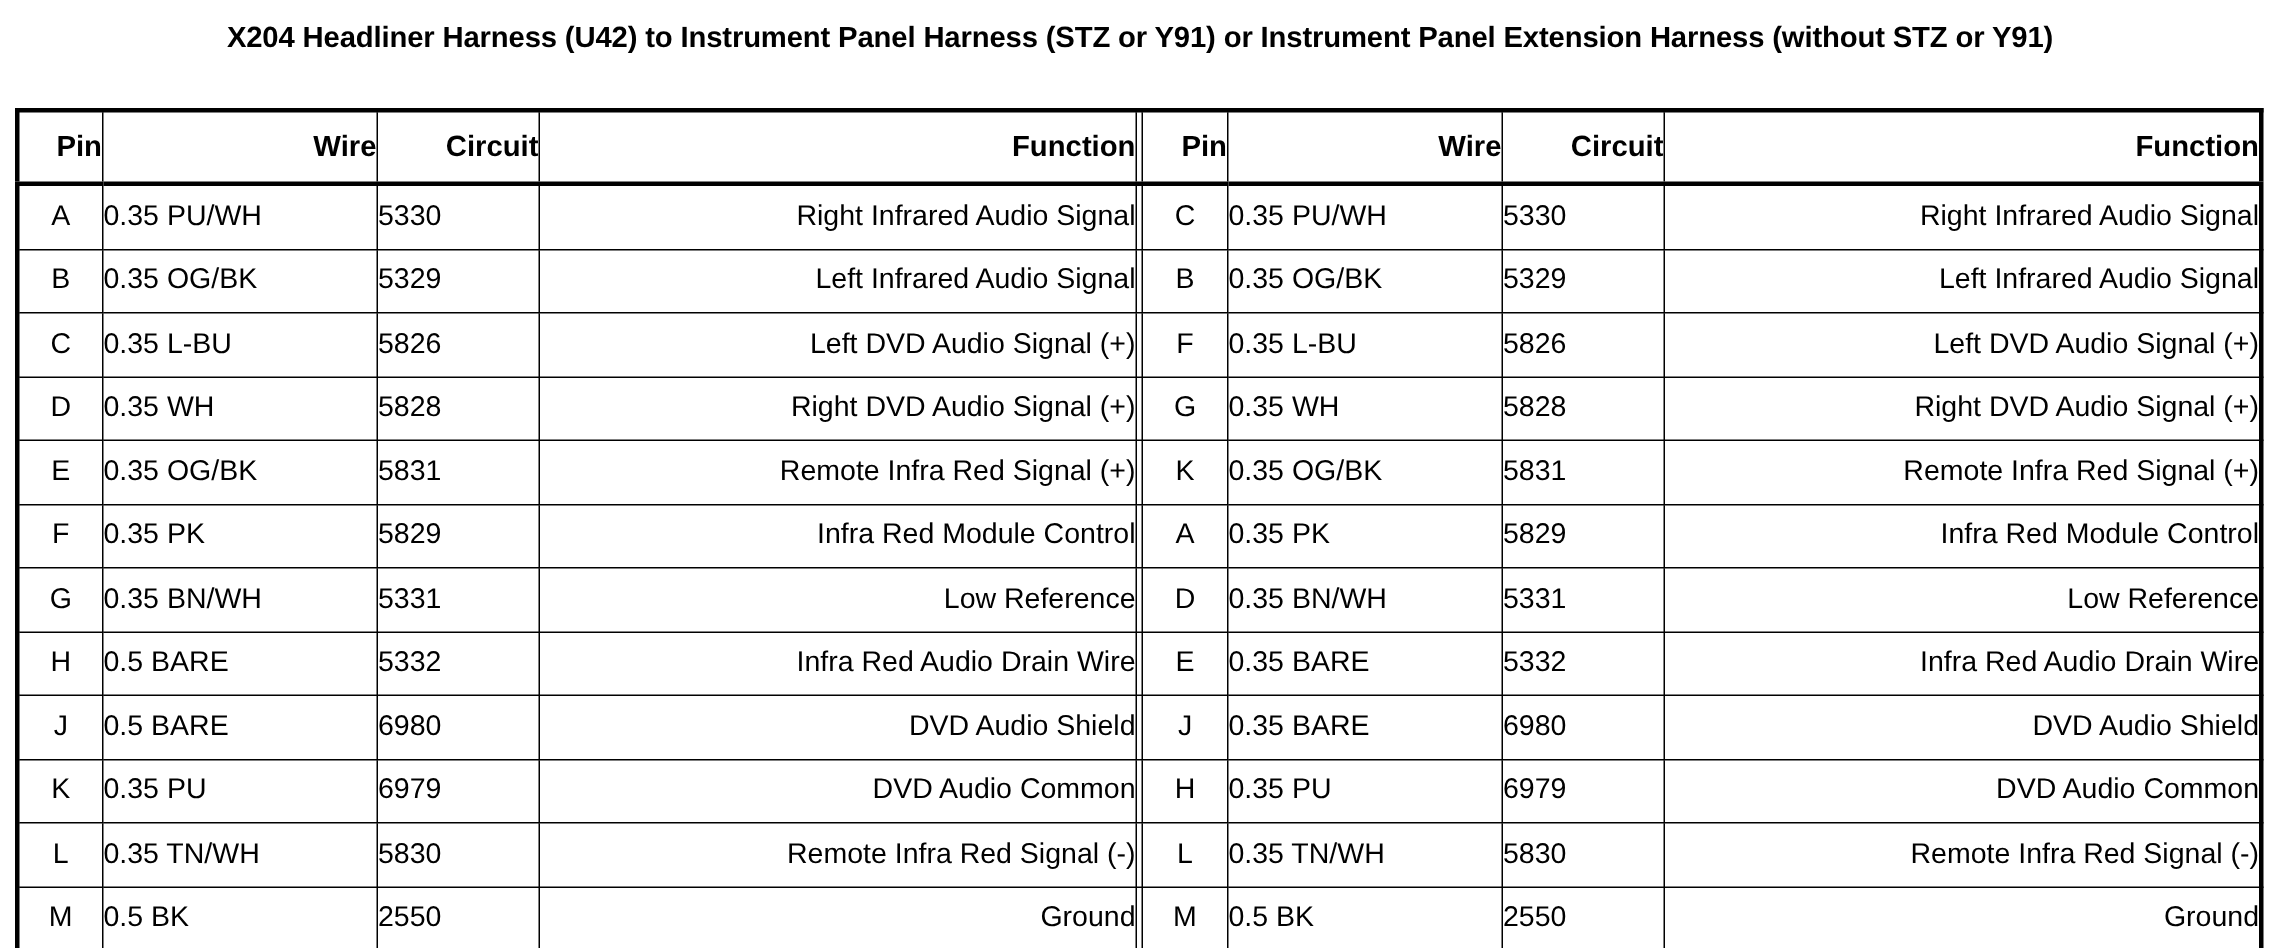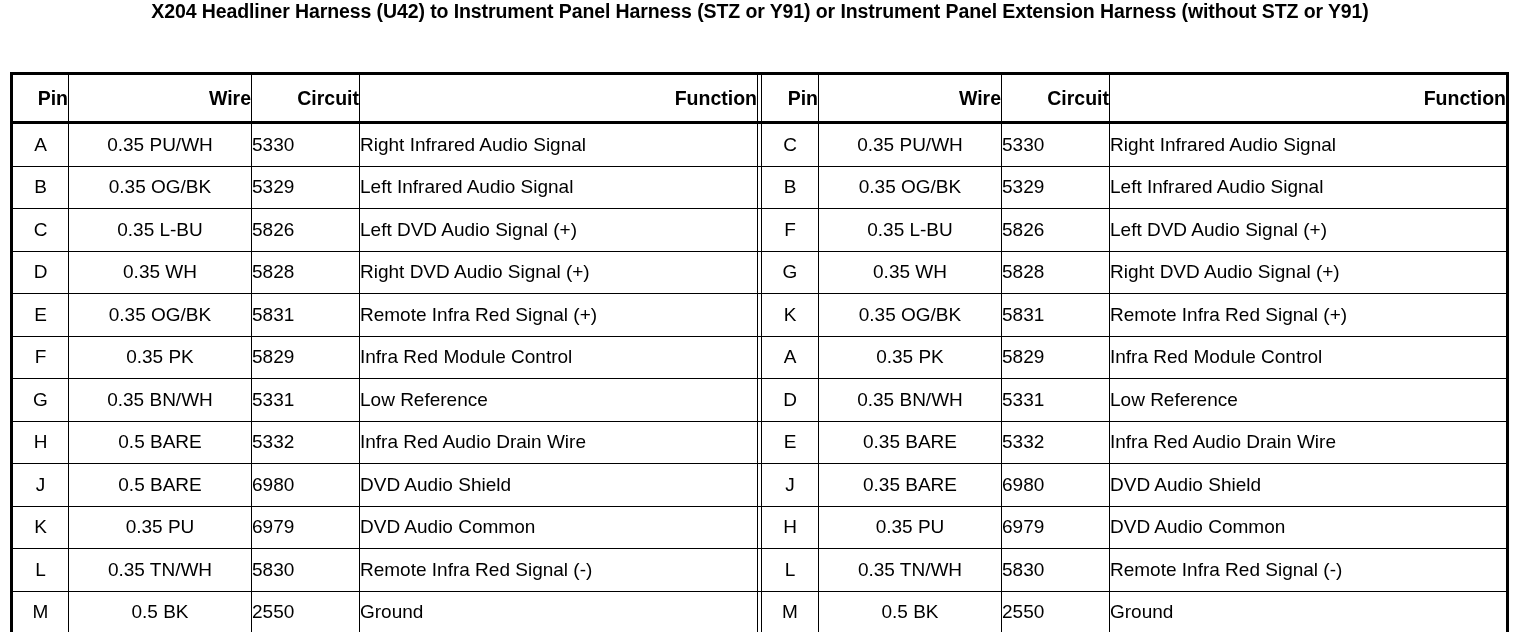--- a/index.html
+++ b/index.html
@@ -16,21 +16,21 @@
   }
   .page {
     position: relative;
     width: 1520px;
     height: 632px;
     box-sizing: border-box;
   }
   .doc-title {
     width: 1500px;
     margin: 0 auto;
-    padding-top: 0;
+    padding-top: 14px;
     font-size: 19.5px;
     font-weight: bold;
     line-height: 1.22;
     text-align: center;
     letter-spacing: -0.1px;
   }
   .table-wrap {
     position: absolute;
     left: 10px;
     top: 72px;
@@ -61,23 +61,23 @@
     border-bottom: 3px solid #000;
   }
   
   col.c-pin      { width: 57px; }
   col.c-wire     { width: 183px; }
   col.c-circuit  { width: 108px; }
   col.c-function { width: 398px; }
   col.c-split    { width: 4px; }
 
   td.pin, th.pin          { text-align: center; }
-  td.wire, th.wire        { text-align: center; }
+  td.wire, th.wire        { text-align: left; }
   td.circuit, th.circuit  { text-align: left; }
-  td.function, th.function{ text-align: left; padding-left: 7px; }
+  td.function, th.function{ text-align: right; padding-left: 7px; }
 
   
   td.split, th.split {
     border-left: 3px solid #000;
     border-right: 3px solid #000;
     border-top: none;
     border-bottom: none;
     background: #fff;
     padding: 0;
   }

